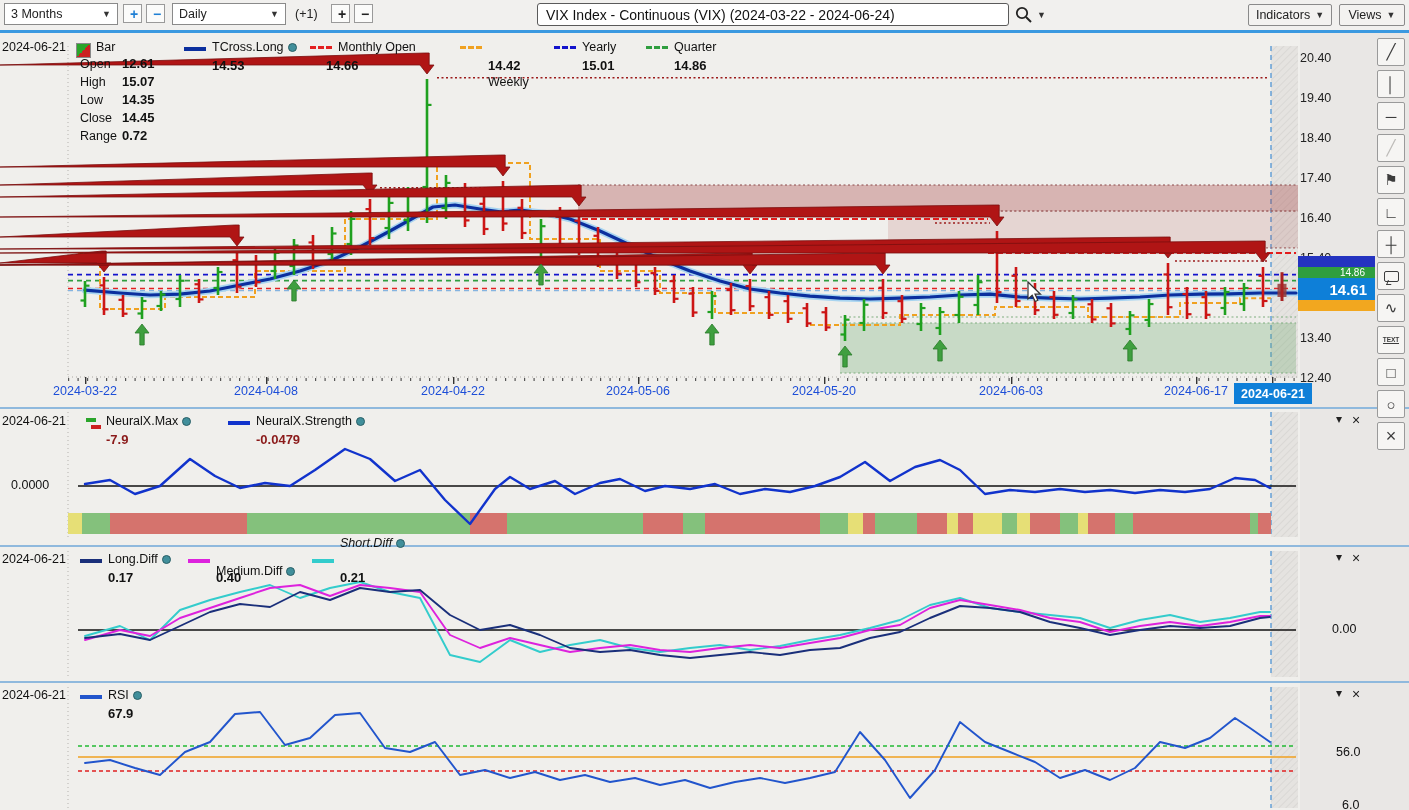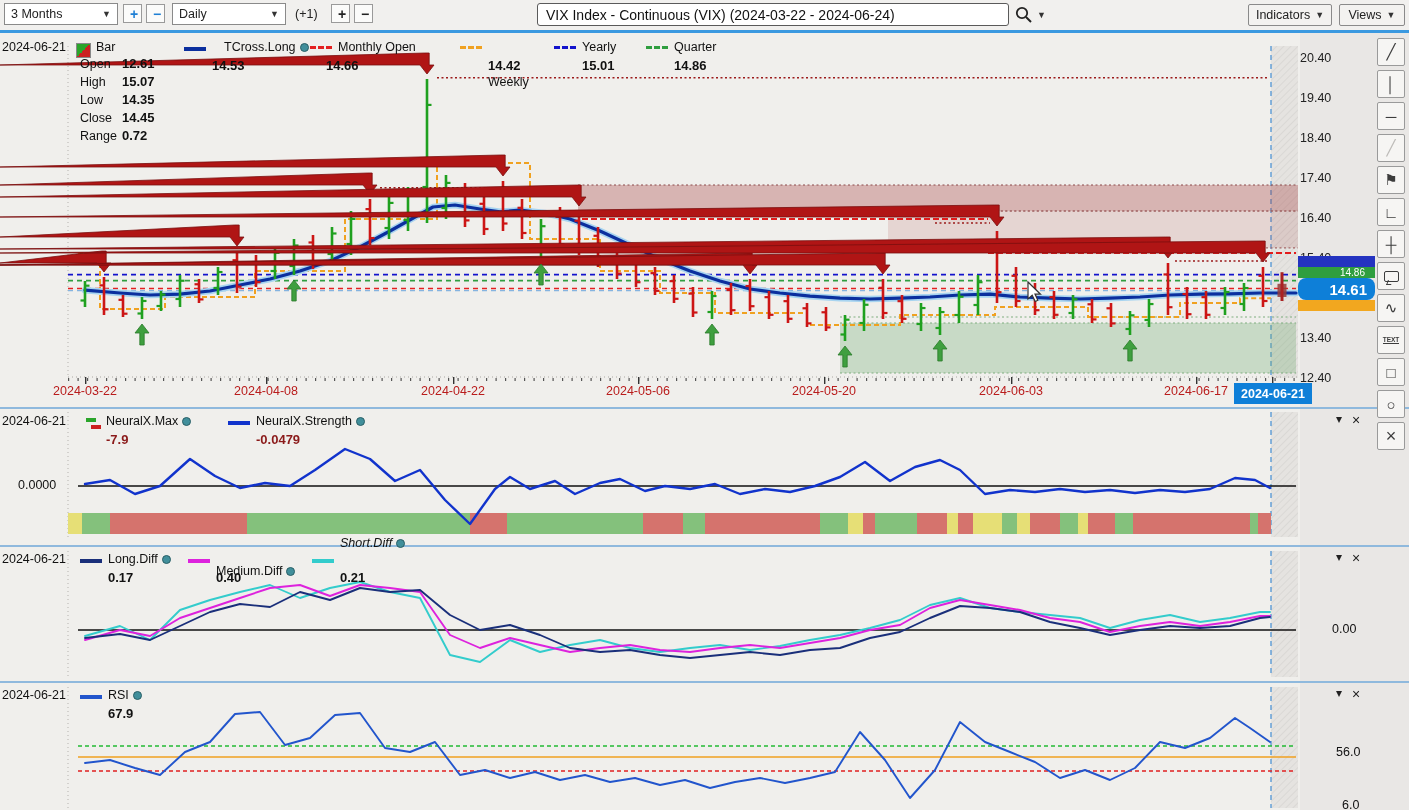--- a/index.html
+++ b/index.html
@@ -24,21 +24,21 @@
   .bold{font-weight:bold;font-size:13px;}
   .redval{color:#8b1a1a;}
   .swl{position:absolute;z-index:4;width:22px;height:4px;}
   .swd{position:absolute;z-index:4;width:22px;height:0;border-top:3px dashed #000;}
   .dot{display:inline-block;width:7px;height:7px;border-radius:50%;background:#418f9b;border:1px solid #2a5f66;margin-left:4px;vertical-align:-1px;}
   .baricon{position:absolute;z-index:4;width:13px;height:13px;border:1px solid #888;background:linear-gradient(135deg,#2ba52b 0 50%,#cc2020 50% 100%);}
   .nxicon{position:absolute;z-index:4;width:15px;height:11px;}
   .nxicon i{position:absolute;display:block;height:4px;width:10px;}
   .nxicon .g{left:0;top:0;background:#2ba52b;} .nxicon .r{right:0;bottom:0;background:#cc2020;}
   .yax{position:absolute;z-index:4;width:48px;text-align:left;font-size:12.5px;color:#222;}
-  .xax{position:absolute;z-index:4;top:384px;font-size:12.5px;color:#b91c1c;transform:translateX(-50%);white-space:nowrap;}
+  .xax{position:absolute;z-index:4;top:384px;font-size:12.5px;color:#1d4ed8;transform:translateX(-50%);white-space:nowrap;}
   .cur-date{position:absolute;z-index:5;left:1234px;top:383px;width:78px;height:21px;background:#0e7fd8;color:#fff;font-size:12.5px;font-weight:bold;display:flex;align-items:center;justify-content:center;}
   .pstack{position:absolute;z-index:5;left:1298px;width:77px;box-sizing:border-box;color:#fff;text-align:right;overflow:hidden;}
   .pcur{font-size:15px;font-weight:bold;display:flex;align-items:center;justify-content:flex-end;padding-right:8px;}
   .psm{font-size:10px;display:flex;align-items:center;justify-content:flex-end;padding-right:10px;}
   .tools{position:absolute;left:1377px;top:38px;width:30px;z-index:6;}
   .tool{position:absolute;left:0;width:28px;height:28px;background:#f6f5f3;border:1px solid #9a9a9a;border-radius:2px;box-sizing:border-box;display:flex;align-items:center;justify-content:center;font-size:15px;color:#3c3c3c;}
   .tool .txt{font-size:6.5px;font-weight:bold;letter-spacing:0;border-bottom:1px solid #3c3c3c;}
   .tool .bubble{width:13px;height:9px;border:1.5px solid #3c3c3c;border-radius:2px;position:relative;}
   .tool .bubble:after{content:"";position:absolute;left:2px;bottom:-4px;width:4px;height:4px;border-left:1.5px solid #3c3c3c;border-bottom:1.5px solid #3c3c3c;transform:skewX(-20deg);background:transparent;}
   .tool.disabled{color:#bdbbb8;}
@@ -544,21 +544,21 @@
 <div class="lab" style="left:80px;top:75px;">High</div>
 <div class="lab bold" style="left:122px;top:74px;">15.07</div>
 <div class="lab" style="left:80px;top:93px;">Low</div>
 <div class="lab bold" style="left:122px;top:92px;">14.35</div>
 <div class="lab" style="left:80px;top:111px;">Close</div>
 <div class="lab bold" style="left:122px;top:110px;">14.45</div>
 <div class="lab" style="left:80px;top:129px;">Range</div>
 <div class="lab bold" style="left:122px;top:128px;">0.72</div>
 
 <div class="swl" style="left:184px;top:47px;background:#0b2f9e;"></div>
-<div class="lab" style="left:224px;top:40px;"><span>TCross.Long</span><span class="dot"></span></div>
+<div class="lab" style="left:212px;top:40px;"><span>TCross.Long</span><span class="dot"></span></div>
 <div class="lab bold" style="left:212px;top:58px;">14.53</div>
 
 <div class="swd" style="left:310px;top:46px;border-color:#e32020;"></div>
 <div class="lab" style="left:338px;top:40px;">Monthly Open</div>
 <div class="lab bold" style="left:326px;top:58px;">14.66</div>
 
 <div class="swd" style="left:460px;top:46px;border-color:#f0a120;"></div>
 <div class="lab" style="left:488px;top:27px;margin-top:48px;">Weekly</div>
 <div class="lab bold" style="left:488px;top:58px;">14.42</div>
 
@@ -573,21 +573,21 @@
 <div class="lab" style="left:2px;top:414px;">2024-06-21</div>
 <div class="nxicon" style="left:86px;top:418px;">
       <i class="g"></i>
       <i class="r"></i>
     </div>
 <div class="lab" style="left:106px;top:414px;"><span>NeuralX.Max</span><span class="dot"></span></div>
 <div class="lab bold redval" style="left:106px;top:432px;">-7.9</div>
 <div class="swl" style="left:228px;top:421px;background:#1133cc;"></div>
 <div class="lab" style="left:256px;top:414px;"><span>NeuralX.Strength</span><span class="dot"></span></div>
 <div class="lab bold redval" style="left:256px;top:432px;">-0.0479</div>
-<div class="lab" style="left:18px;top:478px;">0.0000</div>
+<div class="lab" style="left:11px;top:478px;">0.0000</div>
 
 <div class="lab" style="left:2px;top:552px;">2024-06-21</div>
 <div class="swl" style="left:80px;top:559px;background:#1a2f7a;"></div>
 <div class="lab" style="left:108px;top:552px;"><span>Long.Diff</span><span class="dot"></span></div>
 <div class="lab bold" style="left:108px;top:570px;">0.17</div>
 <div class="swl" style="left:188px;top:559px;background:#dd22dd;"></div>
 <div class="lab" style="left:216px;top:564px;text-align:center;"><span>Medium.Diff</span><span class="dot"></span></div>
 <div class="lab bold" style="left:216px;top:570px;">0.40</div>
 <div class="swl" style="left:312px;top:559px;background:#33cccc;"></div>
 <div class="lab" style="left:340px;top:536px;font-style:italic;"><span>Short.Diff</span><span class="dot"></span></div>
@@ -616,21 +616,21 @@
       <div class="xax" style="left: 266px;">2024-04-08</div>
       <div class="xax" style="left: 453px;">2024-04-22</div>
       <div class="xax" style="left: 638px;">2024-05-06</div>
       <div class="xax" style="left: 824px;">2024-05-20</div>
       <div class="xax" style="left: 1011px;">2024-06-03</div>
       <div class="xax" style="left: 1196px;">2024-06-17</div>
     </div>
 <div id="pstacks">
       <div class="pstack psm" style="top: 256px; height: 11px; background: rgb(36, 51, 192);"></div>
       <div class="pstack psm" style="top: 267px; height: 11px; background: rgb(47, 158, 63);">14.86</div>
-      <div class="pstack pcur" style="top: 278px; height: 22px; background: rgb(14, 127, 216); border-radius: 8px;">14.61</div>
+      <div class="pstack pcur" style="top: 278px; height: 22px; background: rgb(14, 127, 216);">14.61</div>
       <div class="pstack psm" style="top: 300px; height: 11px; background: rgb(242, 167, 31);"></div>
     </div>
 <div class="cur-date">2024-06-21</div>
 <div class="tools">
       <div class="tool" style="top: 0px;">╱</div>
       <div class="tool" style="top: 32px;">│</div>
       <div class="tool" style="top: 64px;">─</div>
       <div class="tool disabled" style="top: 96px;">╱</div>
       <div class="tool" style="top: 128px;">⚑</div>
       <div class="tool" style="top: 160px;">∟</div>

